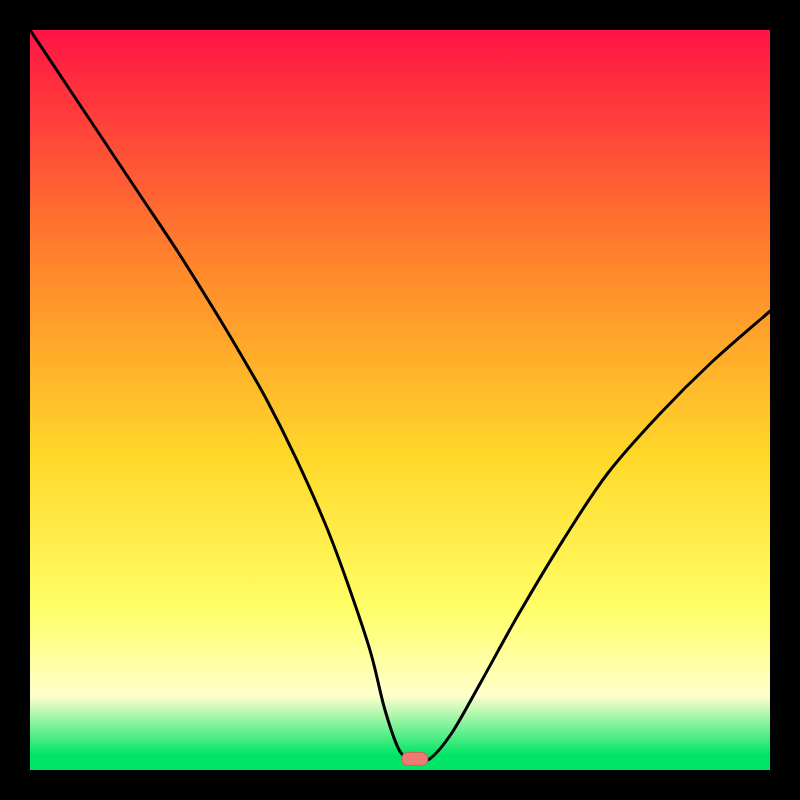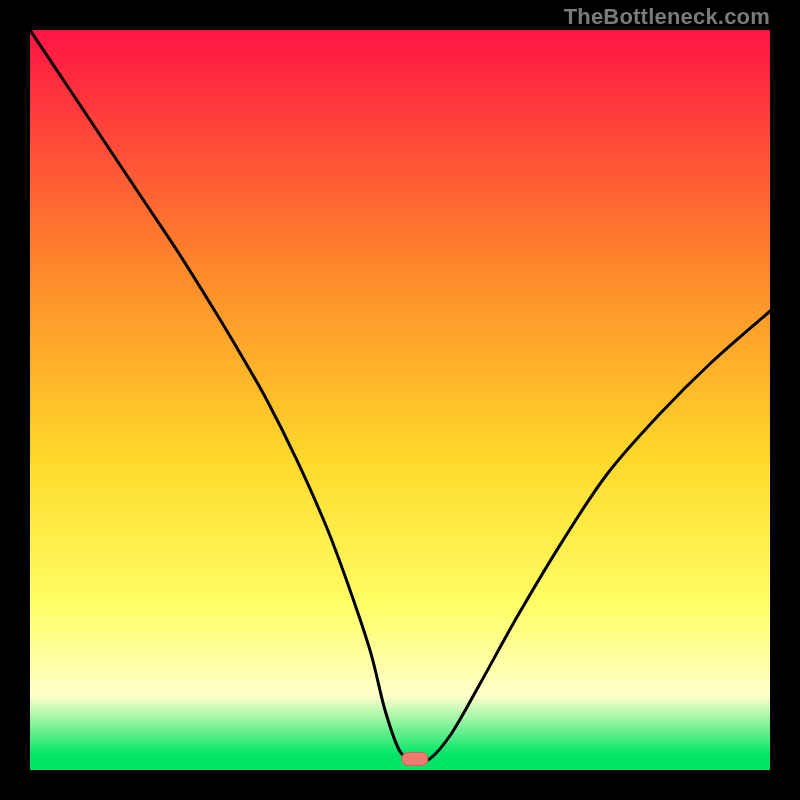--- a/index.html
+++ b/index.html
@@ -32,21 +32,20 @@
     font-weight: 600;
     color: #7a7a7a;
     letter-spacing: 0.2px;
   }
   svg { display: block; }
 </style>
 </head>
 <body>
 
 <div class="frame">
-  <div class="watermark">TheBottleneck.com</div>
 
   <div class="plot">
     <svg id="chart-svg" viewBox="0 0 740 740" width="740" height="740">
       <defs>
         <linearGradient id="bg-grad" x1="0" y1="0" x2="0" y2="1">
           <stop id="g0" offset="0%" stop-color="#ff1444"></stop>
           <stop id="g1" offset="33%" stop-color="#ff8a2a"></stop>
           <stop id="g2" offset="58%" stop-color="#ffd92a"></stop>
           <stop id="g3" offset="78%" stop-color="#ffff66"></stop>
           <stop id="g4" offset="90%" stop-color="#ffffcc"></stop>

